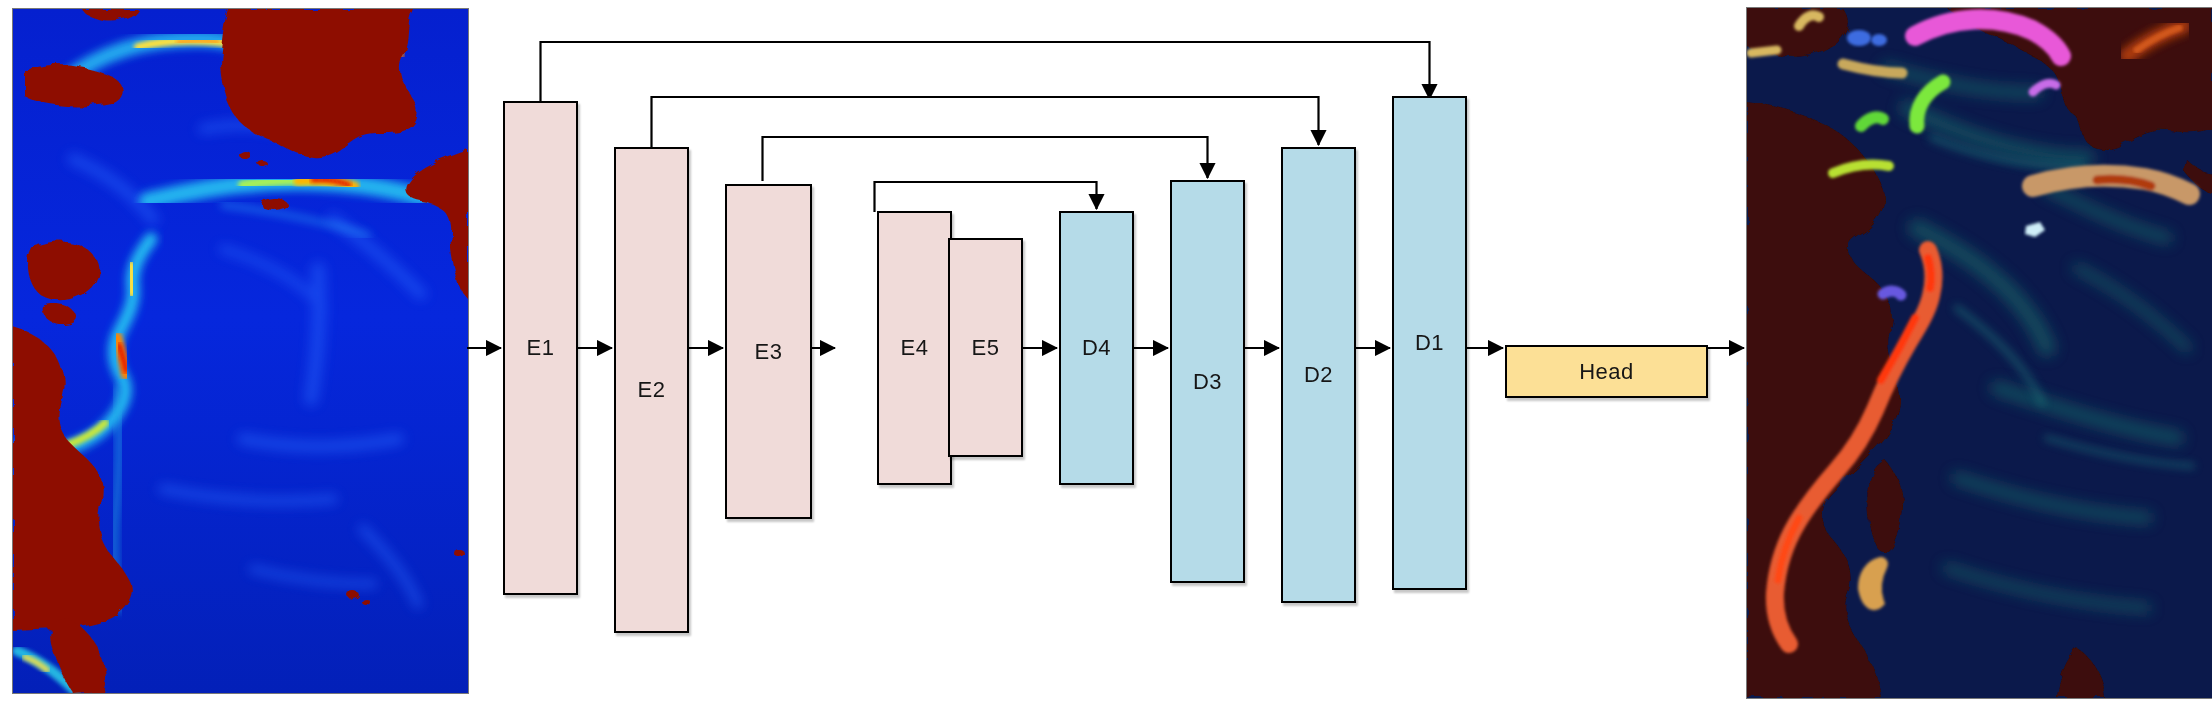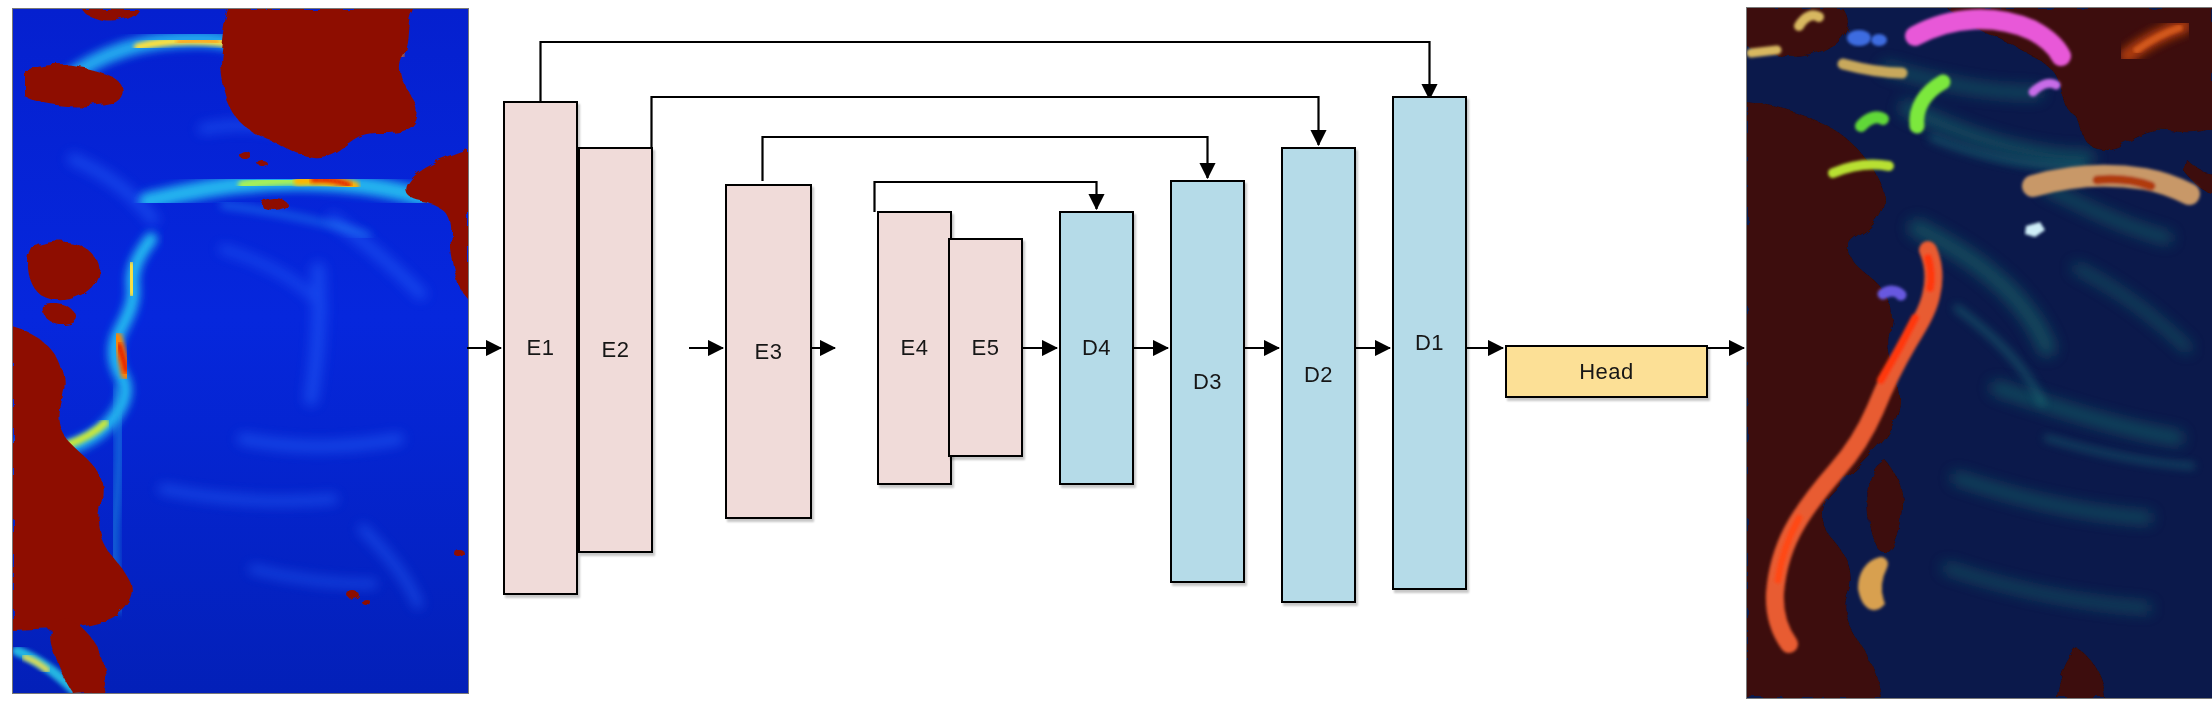--- a/index.html
+++ b/index.html
@@ -124,21 +124,21 @@
       <path d="M540.5,102 V42  H1429.5 V99" marker-end="url(#ah)"></path>
       <path d="M651.5,148 V97  H1318.5 V145" marker-end="url(#ah)"></path>
       <path d="M762.5,181 V137 H1207.5 V178" marker-end="url(#ah)"></path>
       <path d="M874.5,212 V182 H1096.5 V209" marker-end="url(#ah)"></path>
     </g>
   </svg>
 
   <div class="block enc" style="left:503px;top:101px;width:75px;height:494px">
       <span>E1</span>
     </div>
-  <div class="block enc" style="left:578px;top:147px;width:75px;height:406px">
+  <div class="block enc" style="left:614px;top:147px;width:75px;height:486px">
       <span>E2</span>
     </div>
   <div class="block enc" style="left:725px;top:184px;width:87px;height:335px">
       <span>E3</span>
     </div>
   <div class="block enc" style="left:877px;top:211px;width:75px;height:274px">
       <span>E4</span>
     </div>
   <div class="block enc" style="left:948px;top:238px;width:75px;height:219px">
       <span>E5</span>

